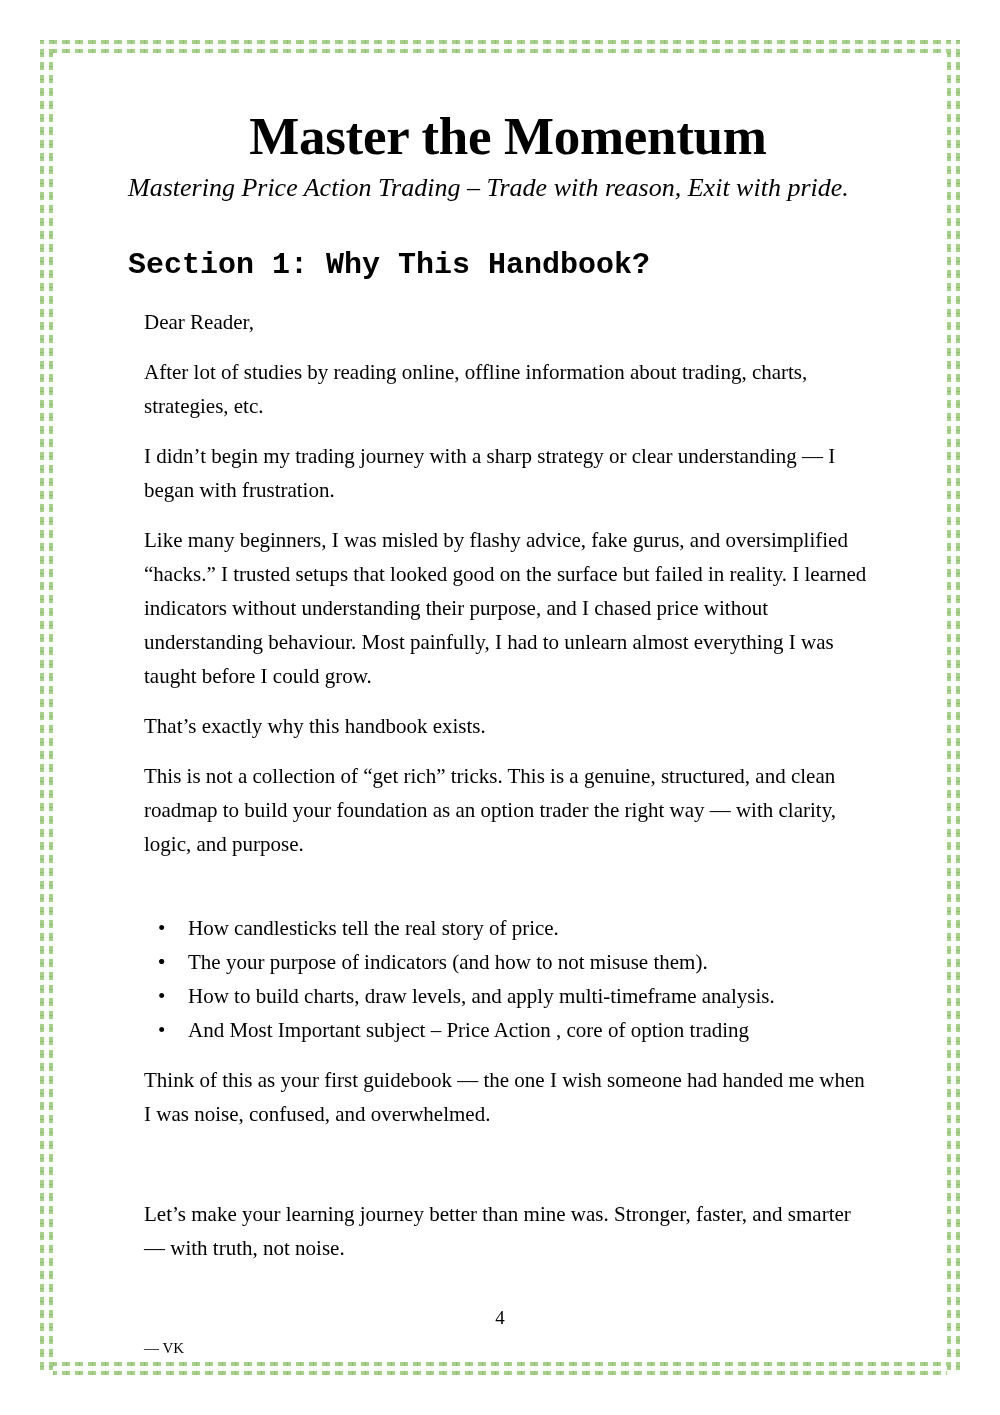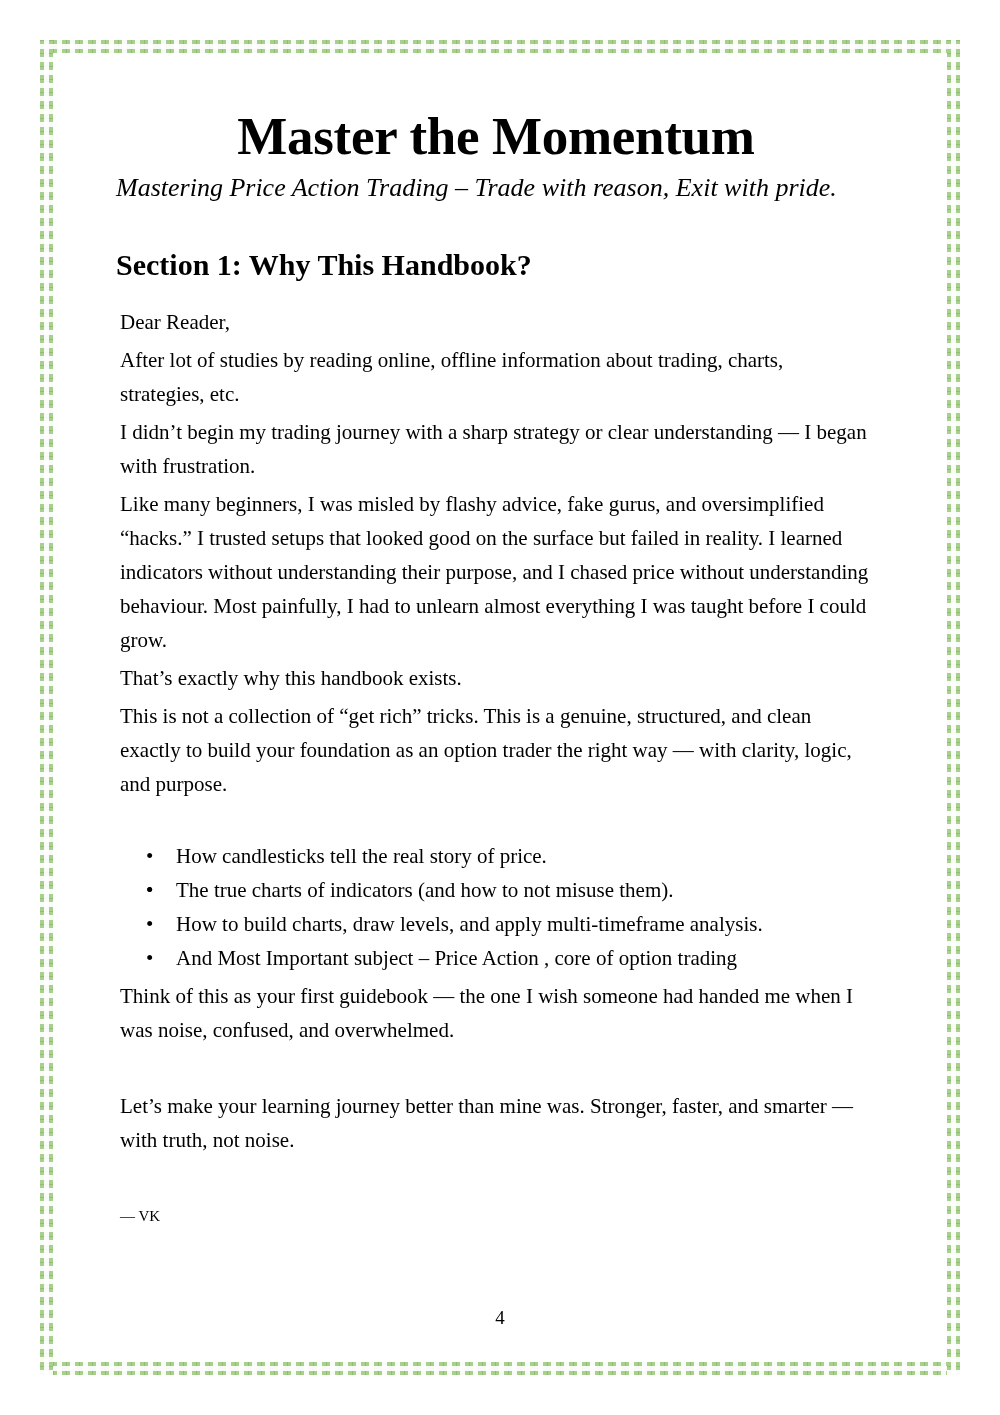--- a/index.html
+++ b/index.html
@@ -98,21 +98,21 @@
         rgba(0,0,0,0) 13px);
   }
   .deco-band.top    { left: 0;   top: 0;     width: 920px; }
   .deco-band.bottom { left: 0;   bottom: 0;  width: 920px; }
   .deco-band.left   { left: 0;   top: 0;     height: 1335px; }
   .deco-band.right  { right: 0;  top: 0;     height: 1335px; }
 
   
   .content {
     position: absolute;
-    left: 116px;
+    left: 128px;
     top: 0;
     width: 760px;
   }
 
   .doc-title {
     margin: 0;
     padding-top: 108px;
     text-align: center;
     font-size: 53px;
     font-weight: bold;
@@ -124,29 +124,30 @@
     font-size: 26px;
     font-style: italic;
     line-height: 1.28;
   }
 
   .section-heading {
     margin: 42px 0 0 0;
     font-size: 30px;
     font-weight: bold;
     line-height: 1.2;
+    font-family: Liberation Mono, monospace;
   }
 
   .body-block {
     margin-top: 22px;
     font-size: 21px;
     line-height: 34px;
   }
   .body-block p {
-    margin: 4px;
+    margin: 16px;
   }
   .spacer-line {
     height: 34px;
   }
 
   ul.learn-list {
     margin: 0;
     padding: 0;
     list-style: none;
     font-size: 21px;
@@ -198,35 +199,35 @@
     <p class="doc-subtitle">Mastering Price Action Trading – Trade with reason, Exit with pride.</p>
 
     <h2 class="section-heading">Section 1: Why This Handbook?</h2>
 
     <div class="body-block">
       <p>Dear Reader,</p>
       <p>After lot of studies by reading online, offline information about trading, charts, strategies, etc.</p>
       <p>I didn’t begin my trading journey with a sharp strategy or clear understanding — I began with frustration.</p>
       <p>Like many beginners, I was misled by flashy advice, fake gurus, and oversimplified “hacks.” I trusted setups that looked good on the surface but failed in reality. I learned indicators without understanding their purpose, and I chased price without understanding behaviour. Most painfully, I had to unlearn almost everything I was taught before I could grow.</p>
       <p>That’s exactly why this handbook exists.</p>
-      <p>This is not a collection of “get rich” tricks. This is a genuine, structured, and clean exactly to build your foundation as an option trader the right way — with clarity, logic, and purpose.</p>
+      <p>This is not a collection of “get rich” tricks. This is a genuine, structured, and clean roadmap to build your foundation as an option trader the right way — with clarity, logic, and purpose.</p>
       <div class="spacer-line"></div>
     </div>
 
     <ul class="learn-list">
       <li>
         <span class="bullet-dot">•</span>
         <span>How candlesticks tell the real story of price.</span>
       </li>
       <li>
         <span class="bullet-dot">•</span>
       </li>
       <li>
         <span class="bullet-dot">•</span>
-        <span>The true charts of indicators (and how to not misuse them).</span>
+        <span>The your purpose of indicators (and how to not misuse them).</span>
       </li>
       <li>
         <span class="bullet-dot">•</span>
         <span>How to build charts, draw levels, and apply multi-timeframe analysis.</span>
       </li>
       <li>
         <span class="bullet-dot">•</span>
         <span>And Most Important subject – Price Action , core of option trading</span>
       </li>
     </ul>

